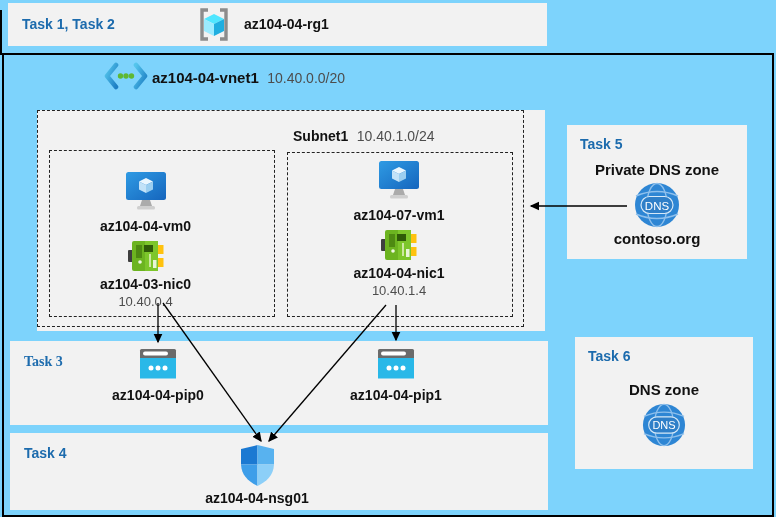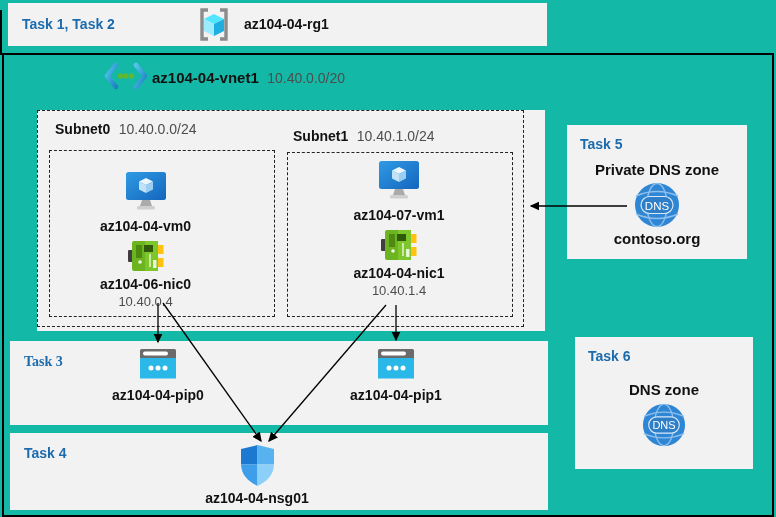--- a/index.html
+++ b/index.html
@@ -1,17 +1,17 @@
 <!DOCTYPE html>
 <html><head>
 <meta charset="utf-8">
 <style>
   html,body{margin:0;padding:0;background:#fff;}
   .stage{
-    position:relative;width:776px;height:517px;background:#14b8a6;overflow:hidden;
+    position:relative;width:776px;height:517px;background:#7dd3fc;overflow:hidden;
     font-family:"Liberation Sans",sans-serif;color:#111;
   }
   .abs{position:absolute;}
   .band{position:absolute;background:#F2F2F2;}
   .task-label{font-weight:bold;font-size:14px;color:#1C6BAD;white-space:nowrap;}
   .name{font-weight:bold;font-size:14px;color:#111;white-space:nowrap;}
   .name-lg{font-weight:bold;font-size:15px;color:#111;white-space:nowrap;}
   .muted{font-weight:normal;font-size:13px;color:#4D4D4D;white-space:nowrap;}
   .muted-lg{font-weight:normal;font-size:14px;color:#4D4D4D;white-space:nowrap;text-align:right;}
   .r1-border{position:absolute;left:2px;top:53px;width:768px;height:460px;border:2px solid #000;}
@@ -63,24 +63,20 @@
   </div>
   <div class="abs" style="left:152px;top:69px;">
     <span class="name-lg">az104-04-vnet1</span>
     <span class="muted-lg" style="font-size:14px;margin-left:4px;">10.40.0.0/20</span>
   </div>
 
   <div class="gray-zone"></div>
 
   <div class="dashed" style="left:37px;top:110px;width:485px;height:215px;"></div>
 
-  <div class="abs" style="left:55px;top:120px;">
-    <span class="name">Subnet0</span>
-    <span class="muted-lg" style="margin-left:4px;">10.40.0.0/24</span>
-  </div>
   <div class="abs" style="left:293px;top:127px;">
     <span class="name">Subnet1</span>
     <span class="muted-lg" style="margin-left:4px;">10.40.1.0/24</span>
   </div>
 
   <div class="dashed" style="left:49px;top:150px;width:224px;height:165px;"></div>
   <div class="dashed" style="left:287px;top:152px;width:224px;height:163px;"></div>
 
   <div class="col" style="left:49px;top:170px;width:193px;">
     <span>
@@ -107,21 +103,21 @@
         <rect x="17" y="2" width="13" height="30" fill="#7DC62B"></rect>
         <rect x="8" y="6" width="6" height="13" fill="#4E8A12"></rect>
         <rect x="16" y="6" width="9" height="7" fill="#2F5B08"></rect>
         <circle cx="12" cy="23" r="1.8" fill="#EFF8E2"></circle>
         <rect x="21" y="15" width="2" height="13" fill="#CDE8A0"></rect>
         <rect x="25" y="21" width="3.5" height="8" fill="#E8F5D8"></rect>
         <rect x="30" y="6" width="5.5" height="9" fill="#FFC20E"></rect>
         <rect x="30" y="19" width="5.5" height="9" fill="#FFC20E"></rect>
       </svg>
     </span>
-    <span class="name" style="margin-top:3px;">az104-06-nic0</span>
+    <span class="name" style="margin-top:3px;">az104-03-nic0</span>
     <span class="muted" style="margin-top:2px;">10.40.0.4</span>
   </div>
 
   <div class="col" style="left:287px;top:159px;width:224px;">
     <span>
       <svg width="46" height="41" viewBox="0 0 46 41">
         <rect x="3" y="2" width="40" height="28" rx="2.5" fill="url(#vmg)"></rect>
         <path d="M23,8 L30,11.5 23,15 16,11.5 Z" fill="#EAF6FE"></path>
         <path d="M16,11.5 L23,15 V23 L16,19.5 Z" fill="#C2E2F8"></path>
         <path d="M30,11.5 L23,15 V23 L30,19.5 Z" fill="#9BCEF0"></path>

